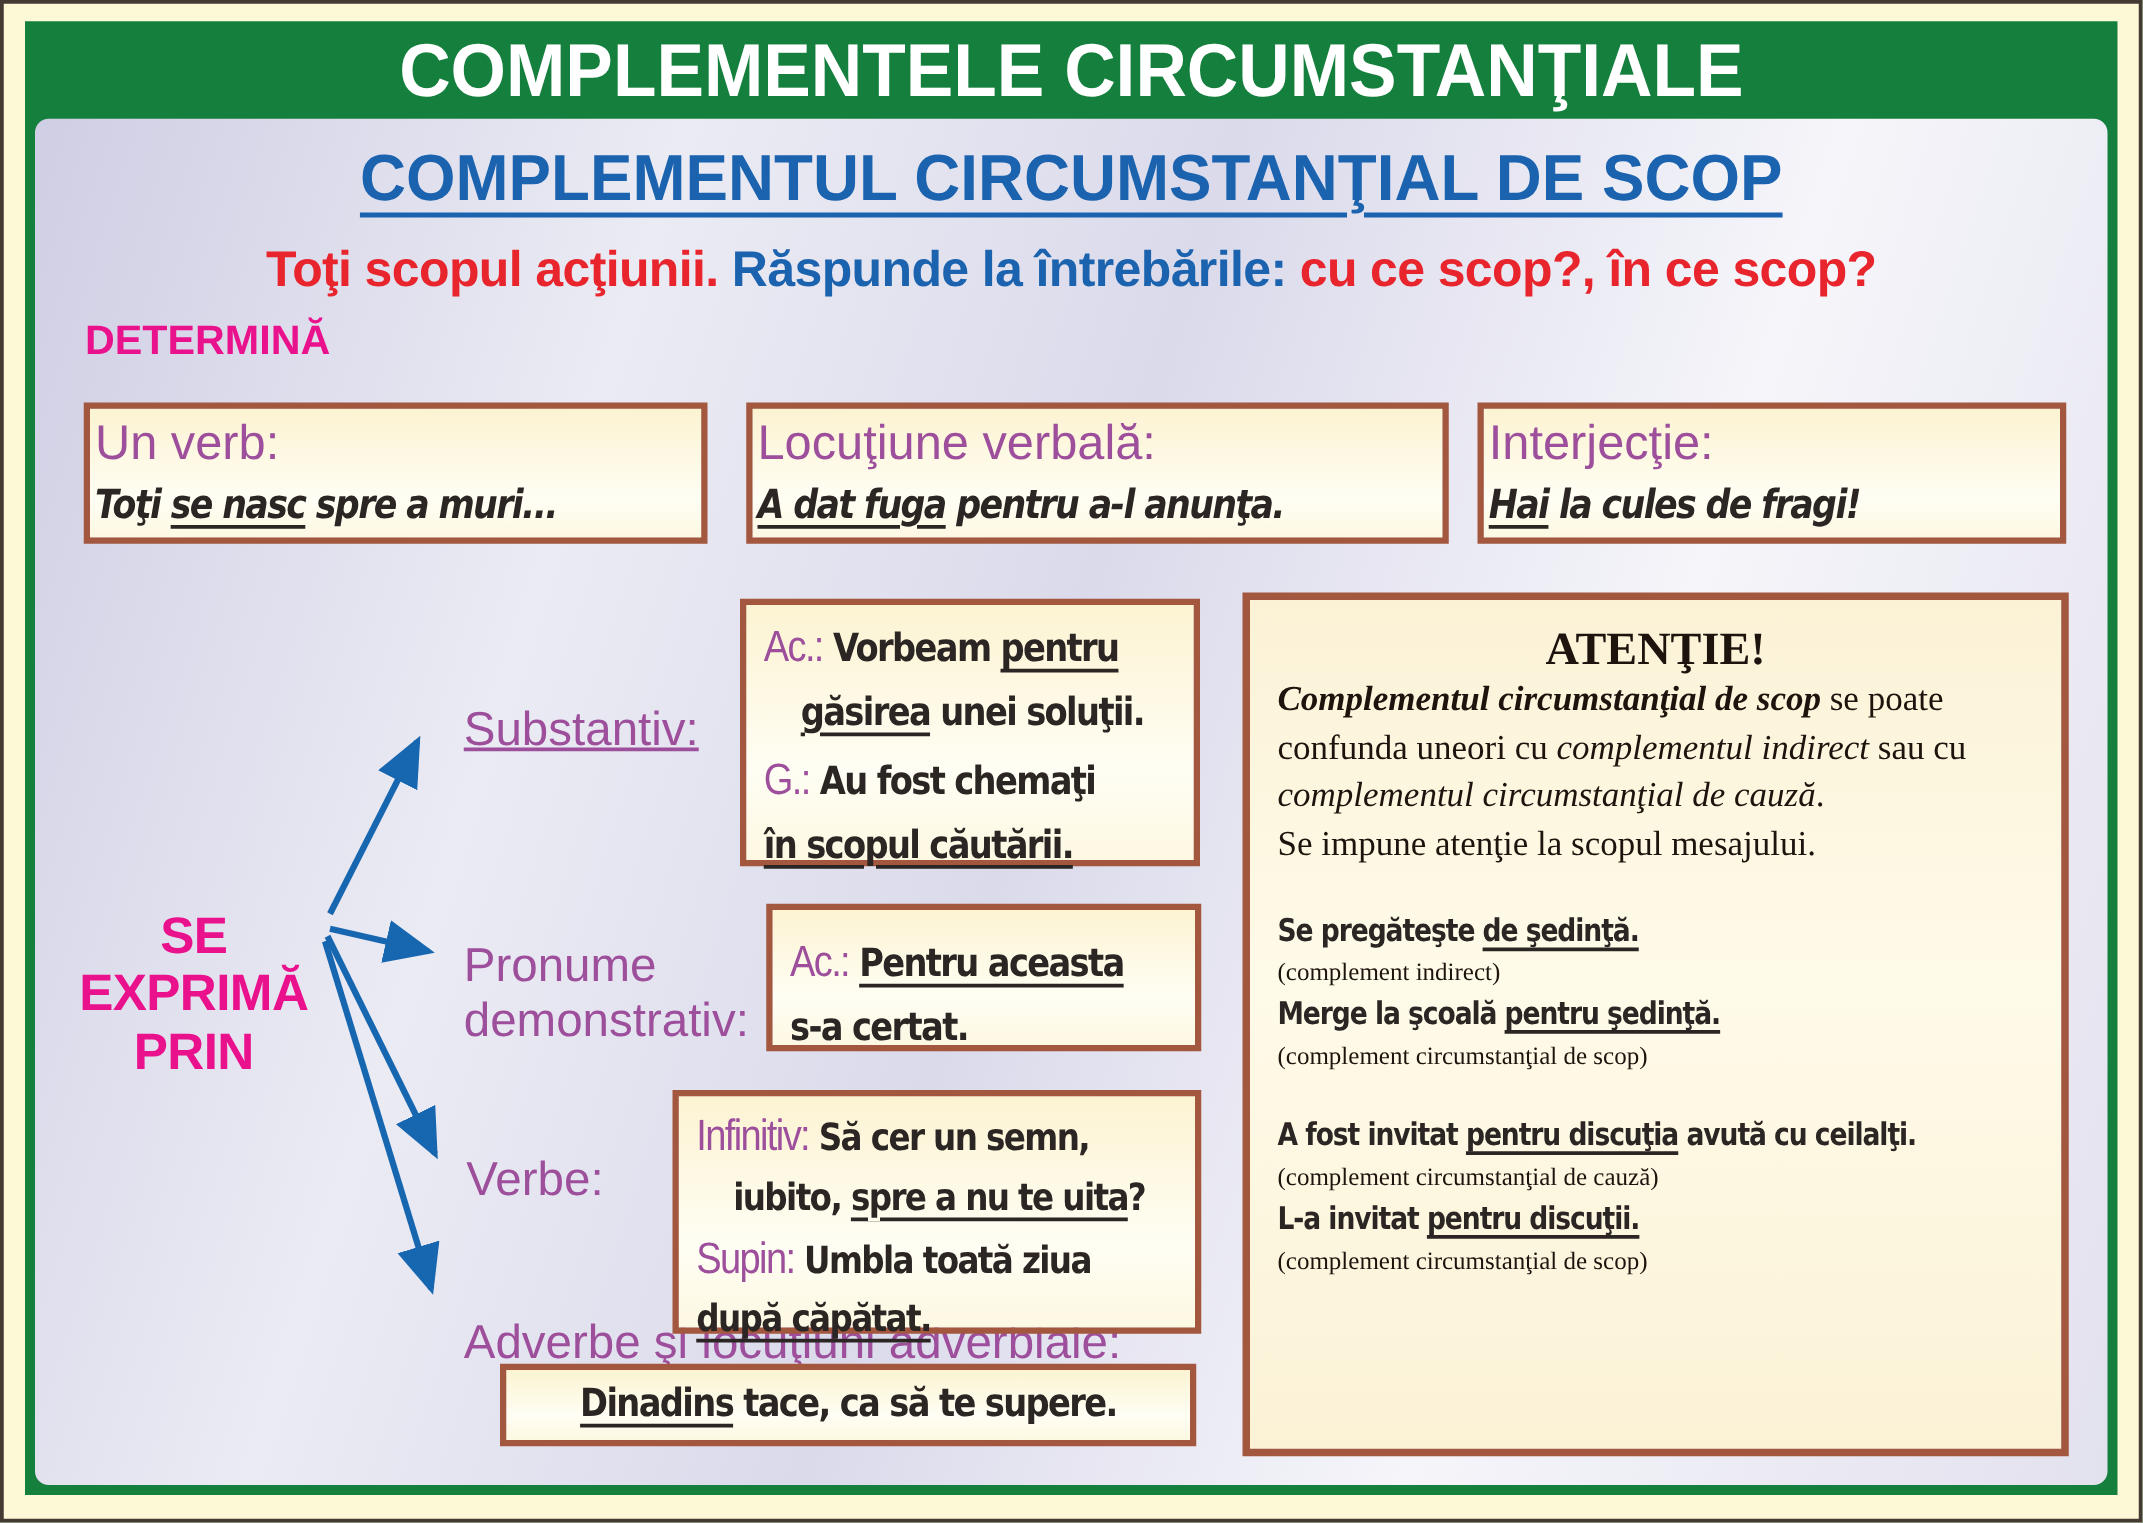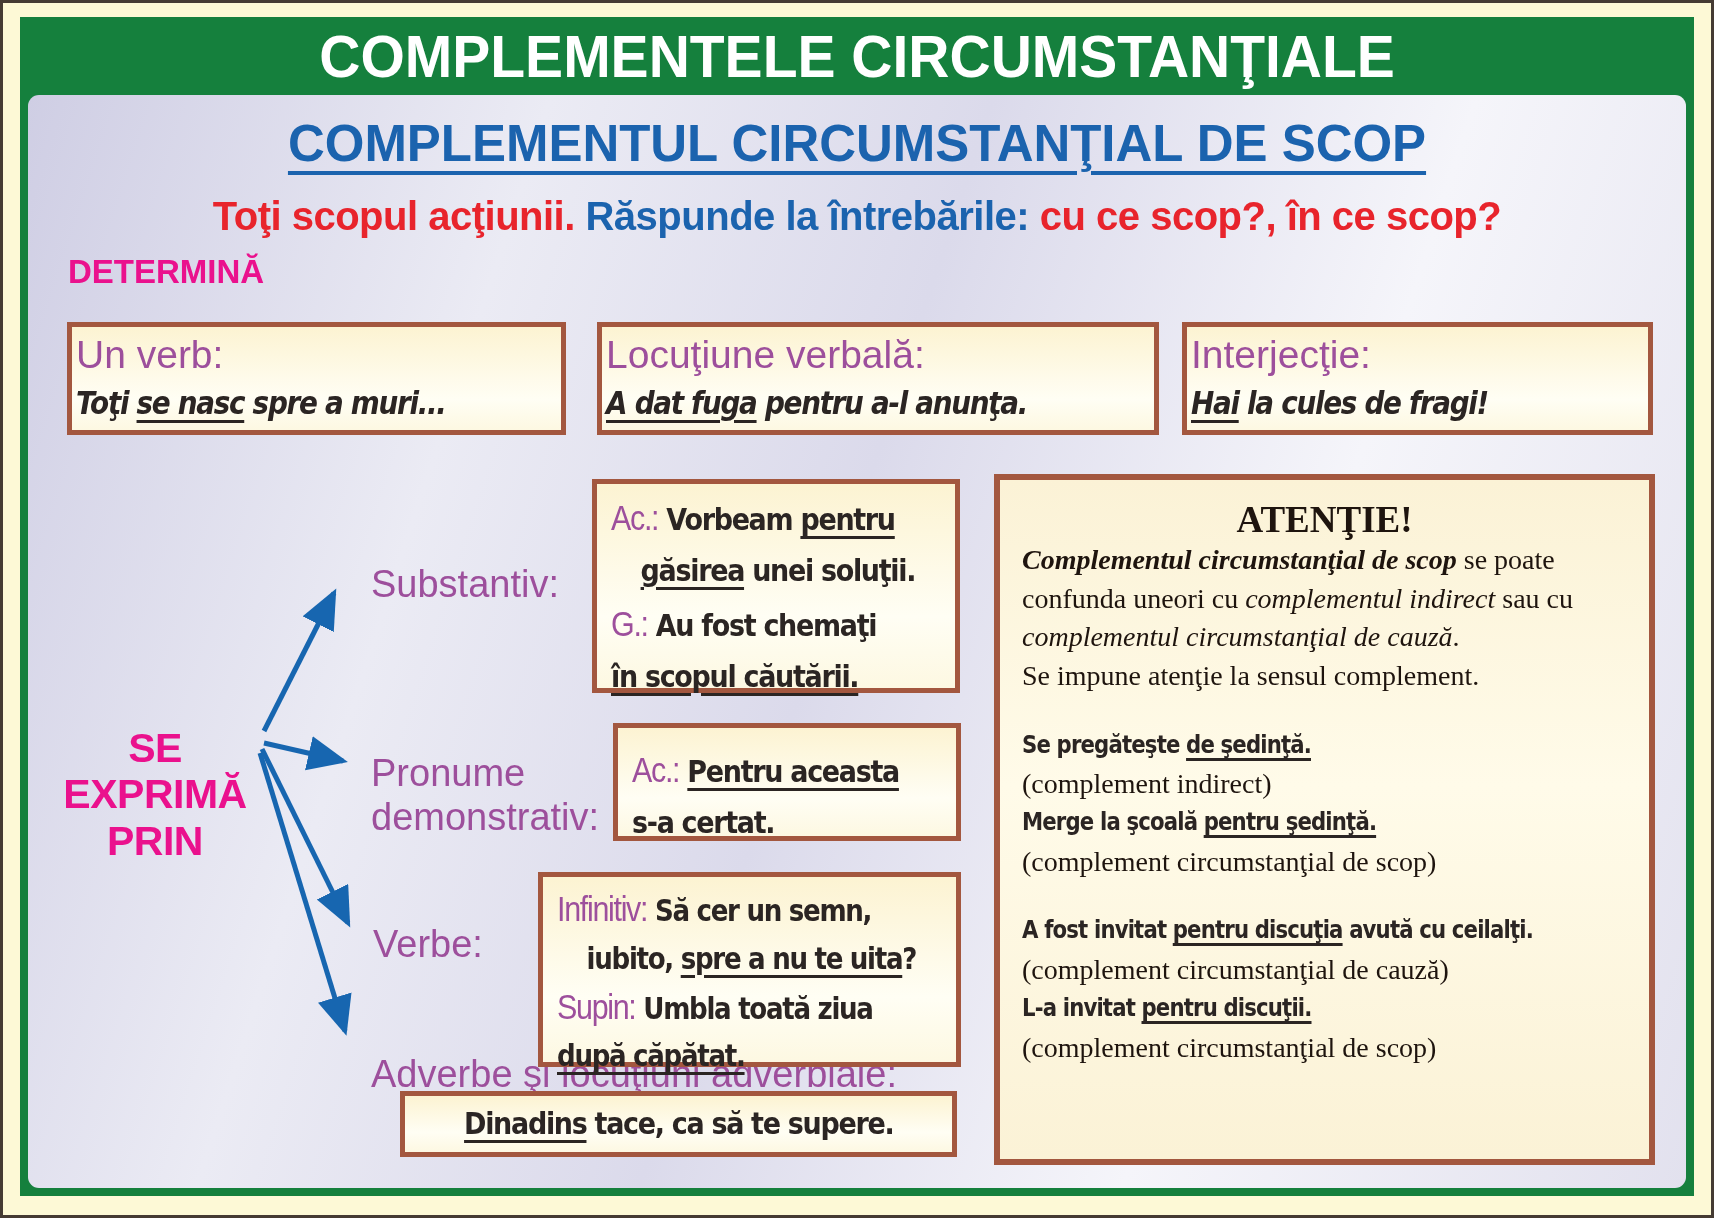--- a/index.html
+++ b/index.html
@@ -61,21 +61,21 @@
   }
   .tsent{font-style:italic;font-size:32px;margin-top:6px;}
   .u{text-decoration:underline;text-decoration-thickness:3px;text-underline-offset:6px;}
   .se{
     position:absolute;left:18px;top:630px;width:218px;text-align:center;
     color:#ea118d;font-weight:bold;font-size:41px;line-height:1.13;letter-spacing:-0.5px;
   }
   .cat{
     position:absolute;color:#9d4f9c;font-size:38px;line-height:1.15;white-space:pre-line;
   }
-  #cat-sub{left:343px;top:468px;}
+  #cat-sub{left:343px;top:468px;text-decoration:underline;}
   #cat-pron{left:343px;top:657px;}
   #cat-verbe{left:345px;top:828px;}
   #cat-adv{left:343px;top:958px;}
   .ebox{
     position:absolute;box-sizing:border-box;
     border:5px solid #a3573f;
     background:linear-gradient(180deg,#fcf3d2 0%,#fffef4 65%,#fdf8e2 100%);
     padding:6px 8px 0 14px;
     font-size:31px;
   }
@@ -103,21 +103,21 @@
   }
   .apara .bd{font-weight:bold;}
   .apara .it{font-style:italic;}
   .acomic{
     font-family:"DejaVu Sans",sans-serif;font-weight:bold;font-size:25px;color:#2b2523;
     white-space:nowrap;letter-spacing:-1px;transform:scaleX(0.85);transform-origin:0 60%;
     line-height:1.55;
   }
   .acomic .u{text-decoration-thickness:3px;text-underline-offset:5px;}
   .aserif{
-    font-family:"Liberation Serif",serif;font-size:28px;line-height:1.4;
+    font-family:"Liberation Serif",serif;font-size:20px;line-height:1.4;
   }
   .gap{margin-top:30px;}
   .arrows{position:absolute;left:0;top:0;pointer-events:none;}
 </style>
 </head>
 <body>
 
 <div class="page">
   <div class="frame">
 
@@ -191,21 +191,21 @@
         <div class="cline"><span class="u">după căpătat.</span></div>
       </div>
 
       <div class="ebox" id="eb-adv">
         <div class="cline"><span class="u">Dinadins</span><span> tace, ca să te supere.</span></div>
       </div>
 
       <div class="abox">
         <div class="atitle">ATENŢIE!</div>
         <div class="apara"><span class="bd it">Complementul circumstanţial de scop</span><span> se poate confunda uneori cu </span><span class="it">complementul indirect</span><span> sau cu </span><span class="it">complementul circumstanţial de cauză</span><span>.</span></div>
-        <div class="apara" style="margin-top:0;"><span>Se impune atenţie la sensul complement.</span></div>
+        <div class="apara" style="margin-top:0;"><span>Se impune atenţie la scopul mesajului.</span></div>
         <div class="acomic gap"><span>Se pregăteşte </span><span class="u">de şedinţă.</span></div>
         <div class="aserif"><span>(complement indirect)</span></div>
         <div class="acomic"><span>Merge la şcoală </span><span class="u">pentru şedinţă.</span></div>
         <div class="aserif"><span>(complement circumstanţial de scop)</span></div>
         <div class="acomic gap"><span>A fost invitat </span><span class="u">pentru discuţia</span><span> avută cu ceilalţi.</span></div>
         <div class="aserif"><span>(complement circumstanţial de cauză)</span></div>
         <div class="acomic"><span>L-a invitat </span><span class="u">pentru discuţii.</span></div>
         <div class="aserif"><span>(complement circumstanţial de scop)</span></div>
       </div>
 

